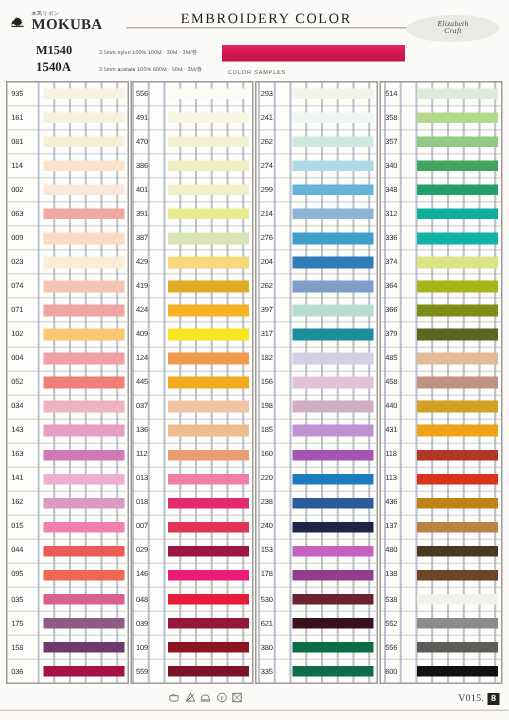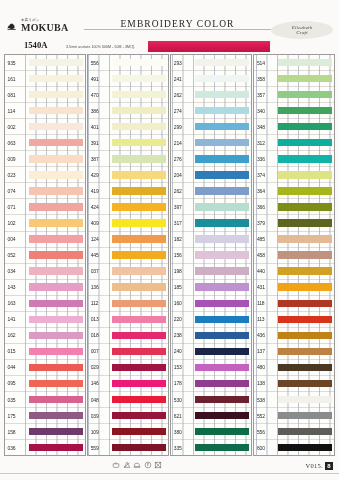--- a/index.html
+++ b/index.html
@@ -13,21 +13,21 @@
     position:relative;
     width:339px;height:480px;
     background:#fbfaf8;
     box-sizing:border-box;
   }
 
   
   .header{
     position:relative;
     height:54px;
-    padding:19px 6px 0 6px;
+    padding:8px 6px 0 6px;
     box-sizing:border-box;
   }
   .logo-row{
     display:flex;align-items:flex-start;
     height:20px;
   }
   .logo{
     display:flex;align-items:center;gap:2px;
     width:78px;flex:none;
   }
@@ -196,20 +196,24 @@
       <div class="brand-badge">
         <span class="badge-oval"></span>
         <span class="badge-script">
           <span>Elizabeth</span><br>
           <span>Craft</span>
         </span>
       </div>
     </div>
 
     <div class="spec-block">
+      <div class="spec-row r1">
+        <span class="spec-code">M1540</span>
+        <span class="spec-desc">3.5mm  nylon 100%  100M - 30M - 3M/巻</span>
+      </div>
       <div class="spec-row r2">
         <span class="spec-code">1540A</span>
         <span class="spec-desc">3.5mm  acetate 100%  600M - 50M - 3M/巻</span>
       </div>
       <div class="ribbon-sample"></div>
       <div class="color-samples-label">COLOR SAMPLES</div>
     </div>
   </div>
 
   <div class="chart" id="chart">

